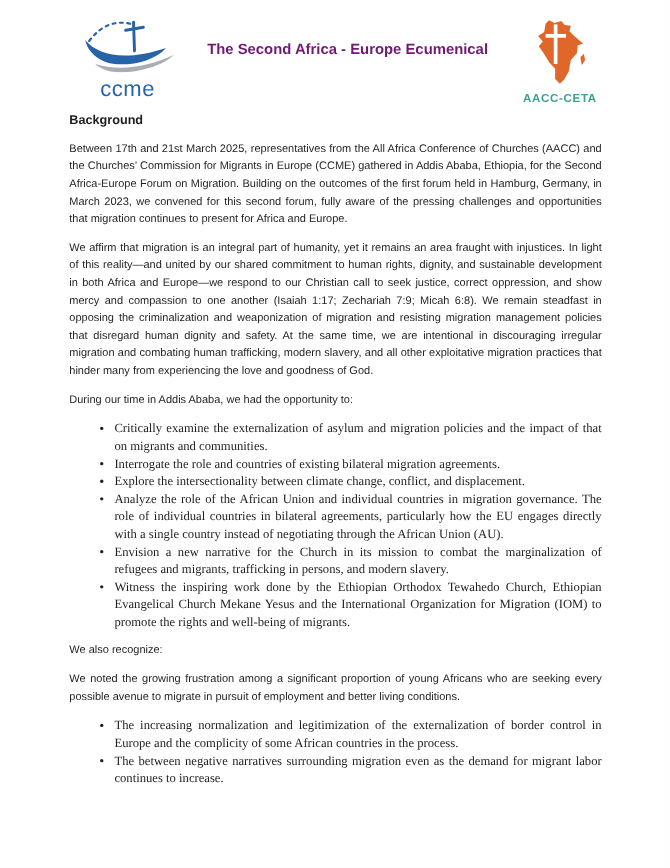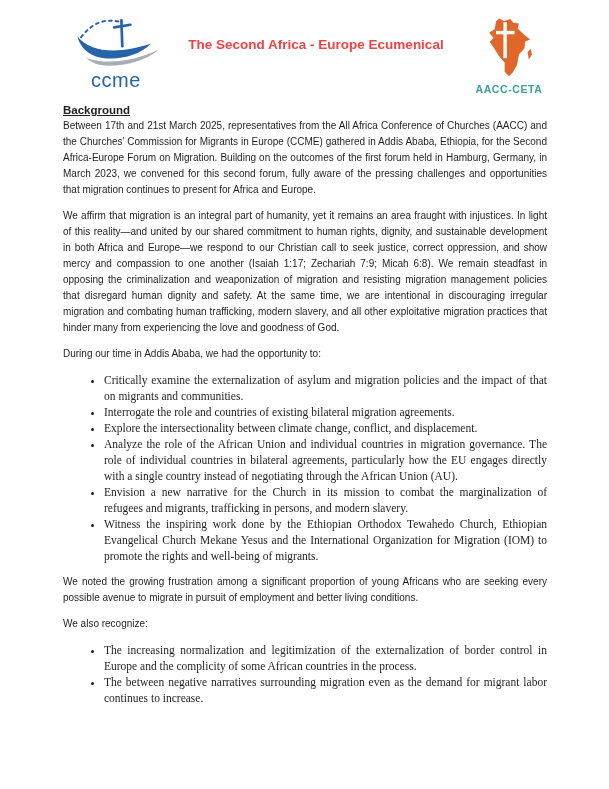--- a/index.html
+++ b/index.html
@@ -40,29 +40,29 @@
     font-weight: bold;
     letter-spacing: 0.6px;
     margin-top: 1px;
   }
   .title-block {
     text-align: center;
     font-weight: bold;
     font-size: 13.5px;
     line-height: 23px;
     padding-top: 19px;
-    color: #ef4444;
+    color: #701a75;
   }
   
   .doc-body { margin-top: 12px; }
   .section-heading {
     font-size: 11.5px;
     font-weight: bold;
     line-height: 16px;
-    text-decoration: underline;
+    margin-bottom: 10px;
   }
   .para {
     font-size: 10px;
     line-height: 16px;
     text-align: justify;
     margin-bottom: 10px;
   }
   ul.bullet-list {
     margin: 10px 0 10px 0;
     padding-left: 41px;
@@ -141,23 +141,23 @@
 
         <li>Explore the intersectionality between climate change, conflict, and displacement.</li>
 
         <li>Analyze the role of the African Union and individual countries in migration governance. The role of individual countries in bilateral agreements, particularly how the EU engages directly with a single country instead of negotiating through the African Union (AU).</li>
 
         <li>Envision a new narrative for the Church in its mission to combat the marginalization of refugees and migrants, trafficking in persons, and modern slavery.</li>
 
         <li>Witness the inspiring work done by the Ethiopian Orthodox Tewahedo Church, Ethiopian Evangelical Church Mekane Yesus and the International Organization for Migration (IOM) to promote the rights and well-being of migrants.</li>
       </ul>
 
+    <p class="para">We also recognize:</p>
+
     <p class="para">We noted the growing frustration among a significant proportion of young Africans who are seeking every possible avenue to migrate in pursuit of employment and better living conditions.</p>
-
-    <p class="para">We also recognize:</p>
 
     <ul class="bullet-list">
 
         <li>The increasing normalization and legitimization of the externalization of border control in Europe and the complicity of some African countries in the process.</li>
 
         <li>The between negative narratives surrounding migration even as the demand for migrant labor continues to increase.</li>
       </ul>
 
   </main>
 

